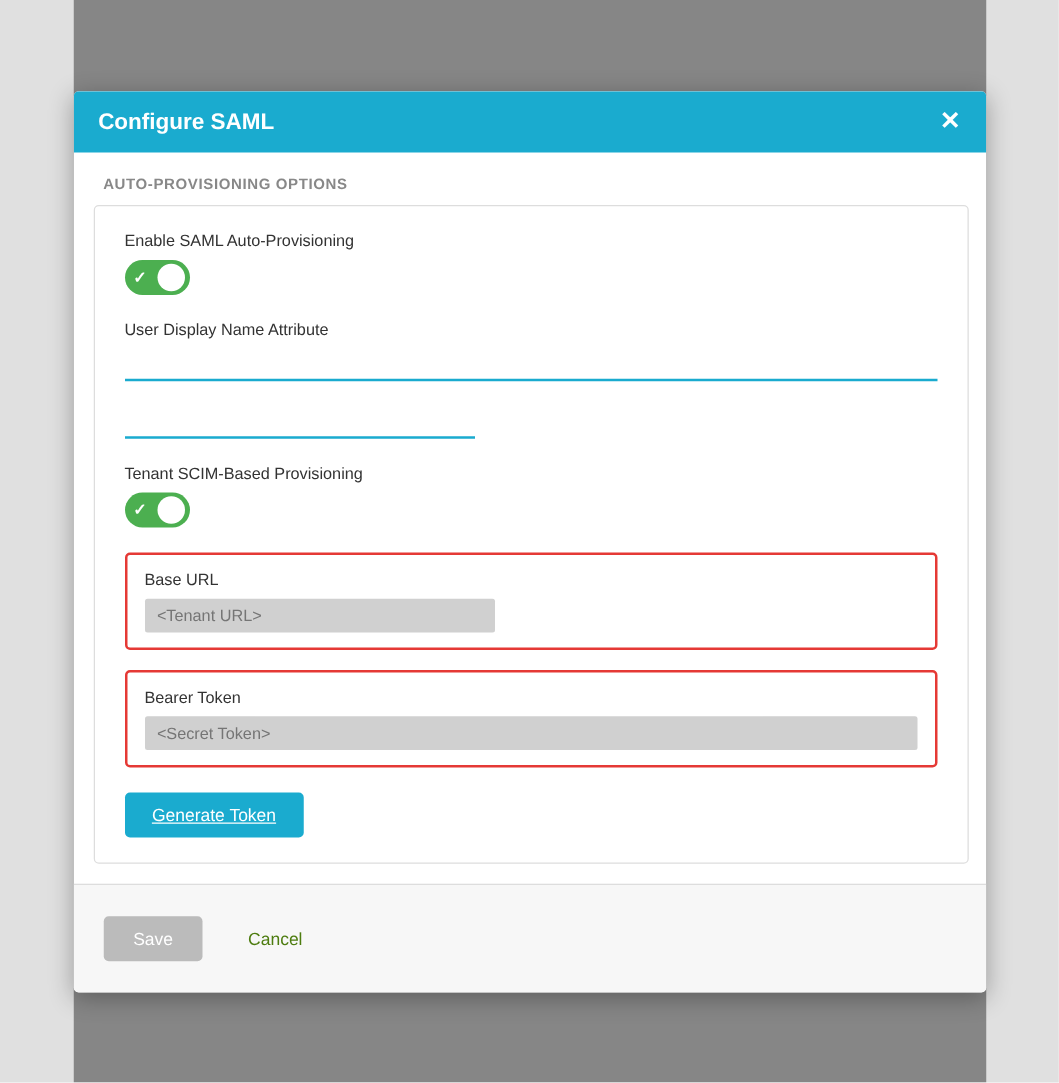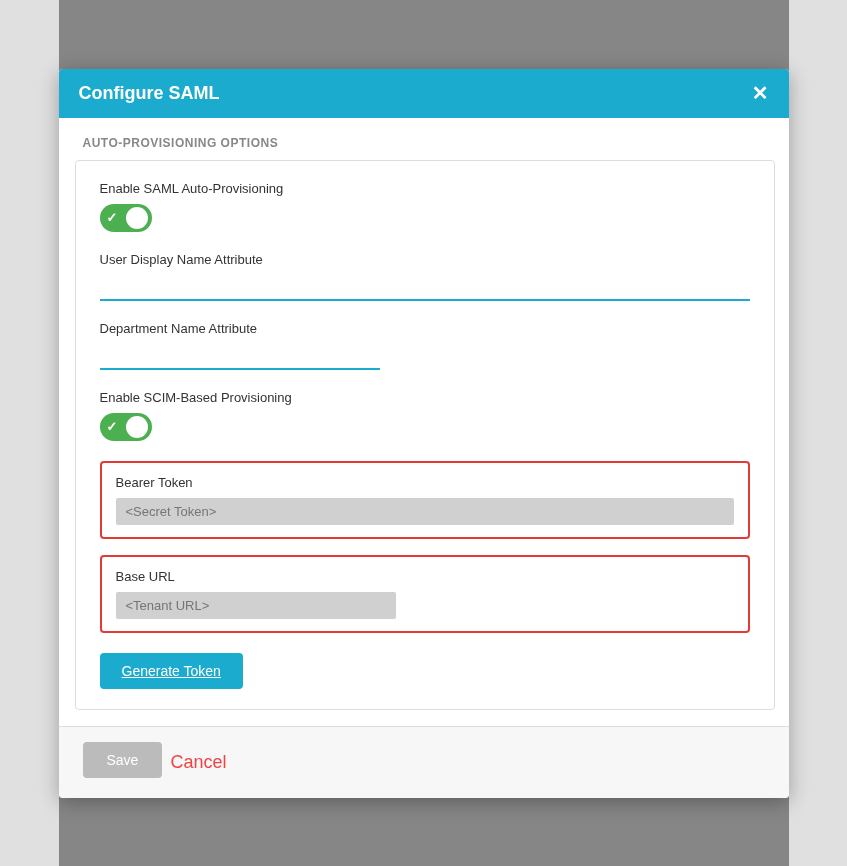--- a/index.html
+++ b/index.html
@@ -183,42 +183,42 @@
       color: #fff;
       border: none;
       padding: 10px 22px;
       border-radius: 4px;
       font-size: 14px;
       cursor: pointer;
       margin-top: 4px;
       text-decoration: underline;
     }
     .modal-footer {
-      padding: 15px 24px;
-      display: flex;
-      align-items: flex-start;
-      gap: 8px;
+      padding: 25px 24px;
+      display: flex;
+      align-items: flex-end;
+      gap: 36px;
       border-top: 1px solid #ddd;
       background: #f7f7f7;
       flex-shrink: 0;
     }
     .save-btn {
       background: #bbb;
       color: #fff;
       border: none;
       padding: 10px 24px;
       border-radius: 4px;
       font-size: 14px;
       cursor: pointer;
     }
     .cancel-btn {
       background: none;
       border: none;
-      color: #ef4444;
-      font-size: 18px;
+      color: #4d7c0f;
+      font-size: 14px;
       cursor: pointer;
       padding: 10px 0;
     }
     
     .modal-body::-webkit-scrollbar {
       width: 8px;
     }
     .modal-body::-webkit-scrollbar-track {
       background: #f0f0f0;
     }
@@ -261,48 +261,47 @@
         
         <div class="field-row field-group">
           <div class="field-col">
             <div class="field-label">User Display Name Attribute</div>
             <input class="field-input" type="text" placeholder="" style="">
           </div>
         </div>
 
         
         <div class="field-group">
-          <div class="field-label">Department Name Attribute</div>
           <input class="field-input" type="text" style="max-width: 280px;" placeholder="">
         </div>
 
         
         <div class="field-group">
-          <div class="field-label">Enable SCIM-Based Provisioning</div>
+          <div class="field-label">Tenant SCIM-Based Provisioning</div>
           <div class="toggle-container">
             <label class="toggle">
 
               <div class="toggle-track">
                 <span class="toggle-check">✓</span>
                 <div class="toggle-thumb"></div>
               </div>
             </label>
           </div>
         </div>
 
         
         <div class="highlight-box">
+          <div class="highlight-box-label">Base URL</div>
+          <input class="highlight-input" type="text" placeholder="&lt;Tenant URL&gt;" style="">
+        </div>
+
+        
+        <div class="highlight-box">
           <div class="highlight-box-label">Bearer Token</div>
           <input class="highlight-input-full" type="text" placeholder="&lt;Secret Token&gt;" style="">
-        </div>
-
-        
-        <div class="highlight-box">
-          <div class="highlight-box-label">Base URL</div>
-          <input class="highlight-input" type="text" placeholder="&lt;Tenant URL&gt;" style="">
         </div>
 
         
         <button class="generate-btn">Generate Token</button>
 
       </div>
     </div>
 
     <div class="modal-footer">
       <button class="save-btn">Save</button>

